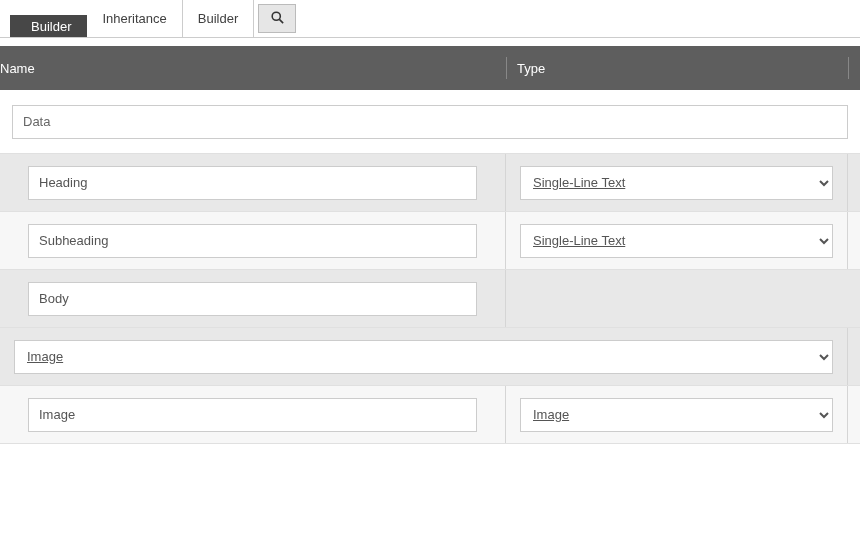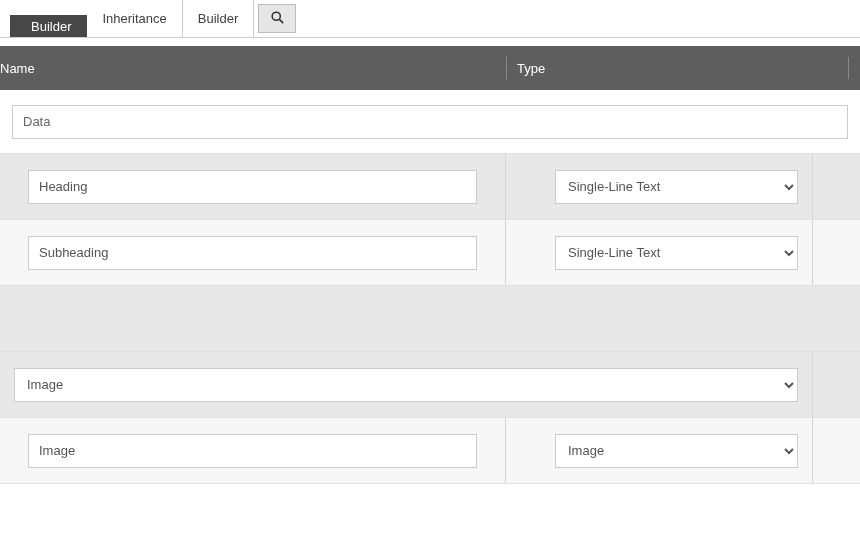--- a/index.html
+++ b/index.html
@@ -13,28 +13,28 @@
   .tab.search svg { width: 15px; height: 15px; }
   
   .headerbar { display: flex; height: 44px; background: #5e5e5e; color: #fff; align-items: center; margin-top: 8px; }
   .hcol-name { flex: 0 0 506px; font-size: 13px; }
   .hcol-type { flex: 1; padding-left: 10px; border-left: 1px solid #888; height: 22px; display: flex; align-items: center; }
   .hcol-end  { flex: 0 0 12px; border-left: 1px solid #888; height: 22px; }
   
   .sectionrow { display: flex; align-items: center; height: 64px; background: #fff; border-bottom: 1px solid #e0e0e0; padding: 0 12px 0 12px; }
   .sectionrow input { flex: 1; height: 34px; border: 1px solid #ccc; padding: 0 10px; font-size: 13px; color: #666; }
   
-  .fieldrow { display: flex; align-items: stretch; height: 66px; border-bottom: 1px solid #e0e0e0; gap: 35px; }
+  .fieldrow { display: flex; align-items: stretch; height: 58px; border-bottom: 1px solid #e0e0e0; }
   .fieldrow.odd  { background: #e8e8e8; }
   .fieldrow.even { background: #f7f7f7; }
   .fcell-name { flex: 0 0 506px; display: flex; align-items: center; padding: 0 28px; border-right: 1px solid #d5d5d5; }
   .fcell-type { flex: 1; display: flex; align-items: center; padding: 0 14px; border-right: 1px solid #d5d5d5; }
   .fcell-end  { flex: 0 0 12px; }
   .fcell-name input { width: 100%; height: 34px; border: 1px solid #ccc; background: #fff; padding: 0 10px; font-size: 13px; color: #555; }
-  .fcell-type select { width: 100%; height: 34px; border: 1px solid #ccc; background: #fff; padding: 0 8px; font-size: 13px; color: #555; }
+  .fcell-type select { width: 100%; height: 34px; border: 1px solid #ccc; background: #fff; padding: 0 8px; font-size: 13px; color: #555; text-decoration: underline; }
 </style>
 </head>
 <body>
 
 <div class="tabbar">
   <div class="tab active">Builder</div>
   <div class="tab">Inheritance</div>
   <div class="tab">Builder</div>
   <div class="tab search">
     <span>
@@ -69,20 +69,23 @@
     <div class="fieldrow even">
       <div class="fcell-name">
         <input type="text" value="Subheading" style="">
       </div>
       <div class="fcell-type">
         <select><option>Single-Line Text</option><option>Rich Text</option><option>General Link</option><option>Image</option></select>
       </div>
       <div class="fcell-end"></div>
     </div>
     <div class="fieldrow odd">
+      <div class="fcell-name">
+        <input type="text" value="Body" style="">
+      </div>
       <div class="fcell-end"></div>
     </div>
     <div class="fieldrow odd">
       <div class="fcell-type">
         <select><option>Single-Line Text</option><option>Rich Text</option><option>General Link</option><option selected="">Image</option></select>
       </div>
       <div class="fcell-end"></div>
     </div>
     <div class="fieldrow even">
       <div class="fcell-name">

